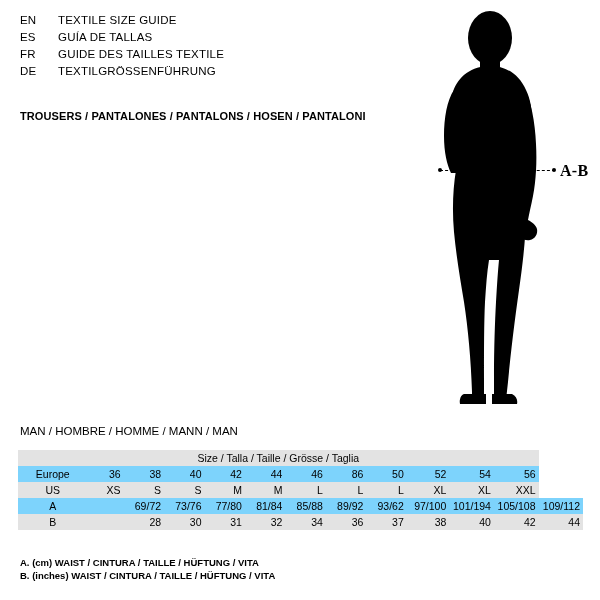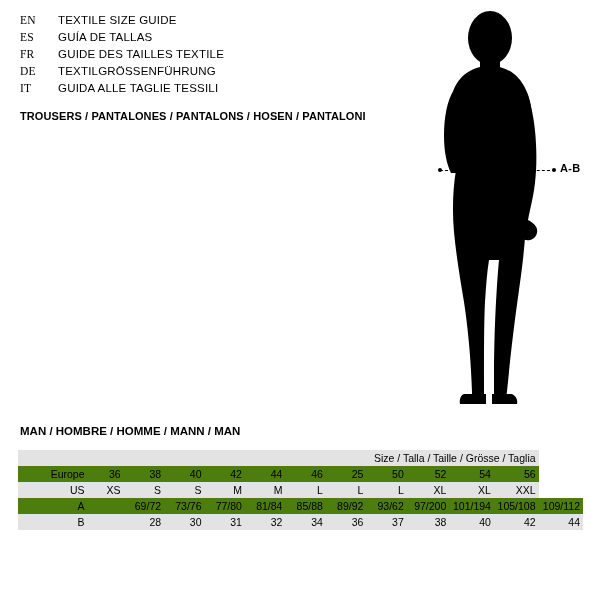--- a/index.html
+++ b/index.html
@@ -28,21 +28,20 @@
   }
   .lang-row {
     display: flex;
     align-items: baseline;
     height: 17px;
   }
   .lang-code {
     width: 38px;
     font-size: 11.5px;
     letter-spacing: .2px;
-    font-family: Liberation Serif, serif;
   }
   .lang-text {
     font-size: 11.5px;
     letter-spacing: .2px;
     text-align: right;
   }
 
   .garment-title {
     position: absolute;
     left: 20px;
@@ -64,23 +63,24 @@
     position: absolute;
     left: 20px;
     top: 0;
     width: 140px;
     height: 395px;
   }
   .ab-label {
     position: absolute;
     left: 160px;
     top: 152px;
-    font-size: 11px;
+    font-size: 16px;
     font-weight: bold;
     letter-spacing: .3px;
+    font-family: Liberation Serif, serif;
   }
   .ab-line {
     position: absolute;
     left: 40px;
     top: 160px;
     width: 115px;
     height: 0;
     border-top: 1.3px dashed #000;
   }
   .ab-dot {
@@ -91,40 +91,40 @@
     border-radius: 50%;
     top: 158px;
   }
 
   
   .table-title {
     position: absolute;
     left: 20px;
     top: 425px;
     font-size: 11.5px;
-    font-weight: bold;
+    font-weight: normal;
   }
   table.size-table {
     position: absolute;
     left: 18px;
     top: 450px;
     width: 565px;
     border-collapse: collapse;
     font-size: 10.5px;
   }
   table.size-table td {
     padding: 2px 3px 2px 3px;
     height: 16px;
     white-space: nowrap;
   }
   table.size-table tr.shade td { background: #e3e3e3; }
-  table.size-table tr.plain td { background: #4d7c0f; }
+  table.size-table tr.plain td { background: #7dd3fc; }
   td.rowlabel {
     width: 86px;
-    text-align: right;
+    text-align: center;
     padding-left: 3px;
   }
   td.val { text-align: right; width: 45px; }
 
   .footnotes {
     position: absolute;
     left: 20px;
     top: 556px;
     font-size: 9.5px;
     font-weight: bold;
@@ -145,24 +145,20 @@
       <span class="lang-code">ES</span>
       <span class="lang-text">GUÍA DE TALLAS</span>
     </div>
     <div class="lang-row">
       <span class="lang-code">FR</span>
       <span class="lang-text">GUIDE DES TAILLES TEXTILE</span>
     </div>
     <div class="lang-row">
       <span class="lang-code">DE</span>
       <span class="lang-text">TEXTILGRÖSSENFÜHRUNG</span>
-    </div>
-    <div class="lang-row">
-      <span class="lang-code">IT</span>
-      <span class="lang-text">GUIDA ALLE TAGLIE TESSILI</span>
     </div>
   </div>
 
   <div class="garment-title">TROUSERS / PANTALONES / PANTALONS / HOSEN / PANTALONI</div>
 
   <div class="figure-wrap">
     <svg class="figure-svg" viewBox="0 0 140 395" aria-hidden="true">
 
       <ellipse cx="70" cy="28" rx="22" ry="27" fill="#000"></ellipse>
 
@@ -233,21 +229,21 @@
         <td class="rowlabel" colspan="12">Size / Talla / Taille / Grösse / Taglia</td>
       </tr>
       <tr class="plain">
         <td class="rowlabel">Europe</td>
         <td class="val">36</td>
         <td class="val">38</td>
         <td class="val">40</td>
         <td class="val">42</td>
         <td class="val">44</td>
         <td class="val">46</td>
-        <td class="val">25</td>
+        <td class="val">86</td>
         <td class="val">50</td>
         <td class="val">52</td>
         <td class="val">54</td>
         <td class="val">56</td>
       </tr>
       <tr class="shade">
         <td class="rowlabel">US</td>
         <td class="val">XS</td>
         <td class="val">S</td>
         <td class="val">S</td>
@@ -263,21 +259,21 @@
       <tr class="plain">
         <td class="rowlabel">A</td>
         <td class="val"></td>
         <td class="val">69/72</td>
         <td class="val">73/76</td>
         <td class="val">77/80</td>
         <td class="val">81/84</td>
         <td class="val">85/88</td>
         <td class="val">89/92</td>
         <td class="val">93/62</td>
-        <td class="val">97/200</td>
+        <td class="val">97/100</td>
         <td class="val">101/194</td>
         <td class="val">105/108</td>
         <td class="val">109/112</td>
       </tr>
       <tr class="shade">
         <td class="rowlabel">B</td>
         <td class="val"></td>
         <td class="val">28</td>
         <td class="val">30</td>
         <td class="val">31</td>
@@ -286,14 +282,18 @@
         <td class="val">36</td>
         <td class="val">37</td>
         <td class="val">38</td>
         <td class="val">40</td>
         <td class="val">42</td>
         <td class="val">44</td>
       </tr>
     </tbody>
   </table>
 
+  <div class="footnotes">
+    <div>A. (cm) WAIST / CINTURA / TAILLE / HÜFTUNG / VITA</div>
+    <div>B. (inches) WAIST / CINTURA / TAILLE / HÜFTUNG / VITA</div>
+  </div>
 
 </div>
 
 </body></html>

